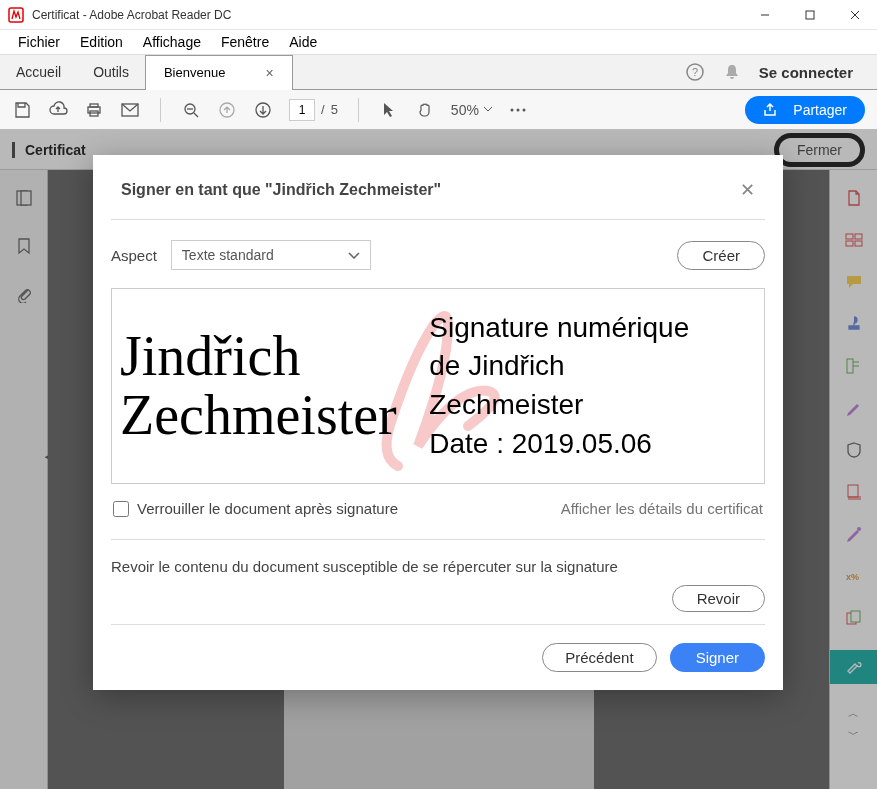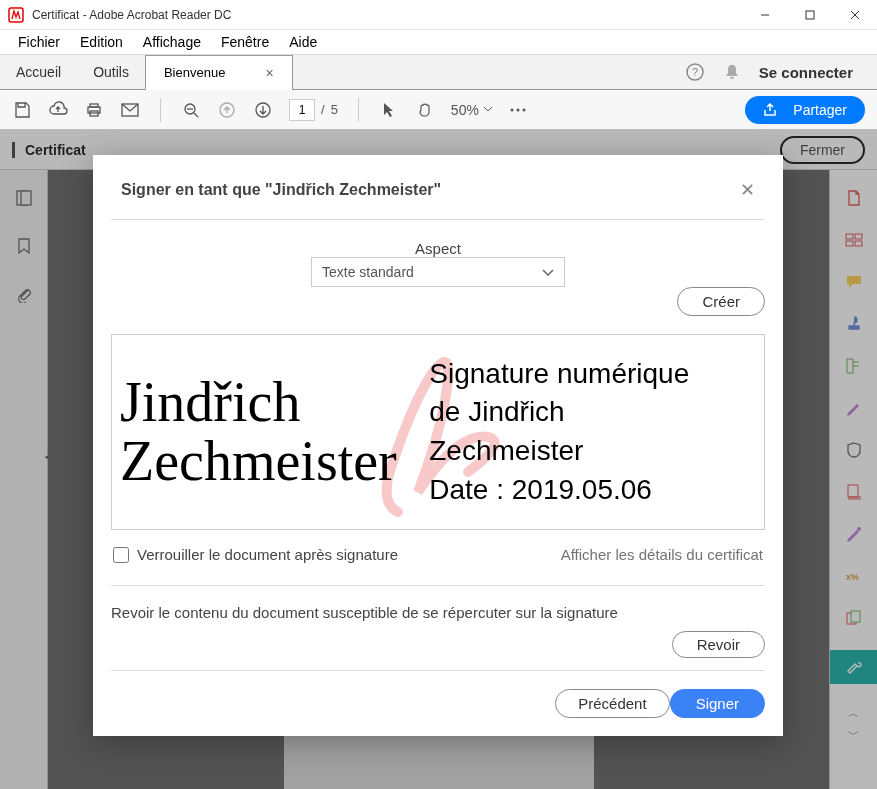--- a/index.html
+++ b/index.html
@@ -31,21 +31,21 @@
 .toolbar .sep { width: 1px; height: 24px; background: #ccc; margin: 0 4px; }
 .toolbar .icon { width: 20px; height: 20px; display: flex; align-items: center; justify-content: center; color: #555; }
 .toolbar .pagebox { display: flex; align-items: center; font-size: 13px; color: #555; gap: 6px; }
 .toolbar .pageinput { width: 26px; height: 22px; border: 1px solid #ccc; text-align: center; font-size: 12px; }
 .toolbar .zoom { font-size: 14px; color: #555; display: flex; align-items: center; gap: 5px; }
 .toolbar .share-btn { margin-left: auto; background: #007bff; color: #fff; border-radius: 18px; padding: 6px 18px; font-size: 14px; display: flex; align-items: center; gap: 16px; }
 
 
 .certbar { height: 40px; background: #fff; border-bottom: 1px solid #ccc; display: flex; align-items: center; padding: 0 12px; }
 .certbar .label { font-weight: 700; font-size: 14px; border-left: 3px solid #333; padding-left: 10px; }
-.certbar .fermer { margin-left: auto; border: 2px solid #000000; border-radius: 18px; padding: 4px 18px; font-size: 14px; color: #333; }
+.certbar .fermer { margin-left: auto; border: 5px solid #000000; border-radius: 18px; padding: 4px 18px; font-size: 14px; color: #333; }
 
 
 .content { display: flex; height: calc(100% - 30px - 24px - 36px - 40px - 40px); }
 .leftpanel { width: 48px; background: #f2f2f2; border-right: 1px solid #bbb; display: flex; flex-direction: column; align-items: center; padding-top: 18px; gap: 28px; position: relative; }
 .leftpanel .icon { color: #555; width: 20px; height: 20px; display: flex; align-items: center; justify-content: center; }
 .leftpanel .collapse { position: absolute; top: 280px; right: -6px; color: #444; font-size: 11px; }
 .docarea { flex: 1; background: #555; display: flex; align-items: flex-end; justify-content: center; position: relative; }
 .docarea .page { width: 310px; height: 340px; background: #d8d8d8; margin-bottom: 0; }
 .rightpanel { width: 48px; background: #fff; border-left: 1px solid #bbb; display: flex; flex-direction: column; align-items: center; padding-top: 18px; gap: 22px; position: relative; }
 .rightpanel .icon { width: 20px; height: 20px; display: flex; align-items: center; justify-content: center; }
@@ -54,36 +54,36 @@
 
 
 .scrim { position: absolute; top: 130px; left: 0; width: 100%; height: calc(100% - 130px); background: rgba(80,80,80,0.4); z-index: 50; }
 
 
 .dialog { position: absolute; z-index: 100; left: 93px; top: 155px; width: 690px; background: #fff; box-shadow: 0 6px 30px rgba(0,0,0,0.3); padding: 24px 18px 18px; }
 .dialog .dlg-title-row { display: flex; align-items: center; padding: 0 10px 18px; border-bottom: 1px solid #ddd; }
 .dialog .dlg-title { font-weight: 600; font-size: 16px; color: #444; }
 .dialog .dlg-close { margin-left: auto; color: #888; font-size: 18px; cursor: pointer; }
 .dialog .row { padding: 18px 0 0; }
-.dialog .aspect-row { display: flex; align-items: center; padding-top: 20px; flex-direction: column; }
+.dialog .aspect-row { display: flex; align-items: center; gap: 14px; padding-top: 20px; }
 .dialog .aspect-row label { font-size: 15px; color: #444; }
-.dialog .aspect-select { border: 1px solid #ccc; padding: 6px 10px; font-size: 14px; color: #555; width: 254px; display: flex; justify-content: space-between; align-items: center; }
+.dialog .aspect-select { border: 1px solid #ccc; padding: 6px 10px; font-size: 14px; color: #555; width: 200px; display: flex; justify-content: space-between; align-items: center; }
 .dialog .creer-btn { margin-left: auto; border: 1.5px solid #888; border-radius: 20px; padding: 5px 24px; font-size: 15px; color: #333; background: #fff; cursor: pointer; }
 .dialog .preview { margin-top: 18px; border: 1px solid #ccc; padding: 10px 10px 10px 2px; display: flex; align-items: center; position: relative; height: 196px; }
 .dialog .preview .pdf-bg { position: absolute; left: 50%; top: 50%; transform: translate(-50%, -50%); pointer-events: none; }
 .dialog .preview .sig-name { flex: 1; font-family: "Times New Roman", serif; font-size: 56px; line-height: 1.05; padding-left: 6px; z-index: 2; }
 .dialog .preview .sig-details { flex: 1.05; font-family: Arial, sans-serif; font-size: 28px; line-height: 1.38; z-index: 2; }
 .dialog .lock-row { display: flex; align-items: center; padding: 16px 2px 0; font-size: 15px; color: #444; border-bottom: 1px solid #ddd; padding-bottom: 22px; }
 .dialog .lock-row input[type=checkbox] { width: 16px; height: 16px; margin-right: 8px; }
 .dialog .lock-row .cert-link { margin-left: auto; color: #737373; cursor: pointer; }
 .dialog .review-row { padding: 18px 0 0; font-size: 15px; color: #444; border-bottom: 1px solid #ddd; padding-bottom: 12px; }
 .dialog .review-row .text { margin-bottom: 10px; }
 .dialog .review-row .revoir-btn { float: right; border: 1.5px solid #888; border-radius: 20px; padding: 4px 24px; font-size: 15px; color: #333; background: #fff; cursor: pointer; }
 .dialog .review-row::after { content: ""; display: block; clear: both; }
-.dialog .btn-row { display: flex; justify-content: flex-end; gap: 0; padding-top: 18px; }
+.dialog .btn-row { display: flex; justify-content: flex-end; gap: 13px; padding-top: 18px; }
 .dialog .btn-row .prec { border: 1.5px solid #888; border-radius: 20px; padding: 5px 22px; font-size: 15px; color: #333; background: #fff; cursor: pointer; }
 .dialog .btn-row .sign { border: none; border-radius: 20px; padding: 6px 26px; font-size: 15px; color: #fff; background: #3b82f6; cursor: pointer; }
 
 svg { display: block; }
 </style>
 </head>
 <body>
 
 <div class="titlebar">
   <span class="app-icon">

